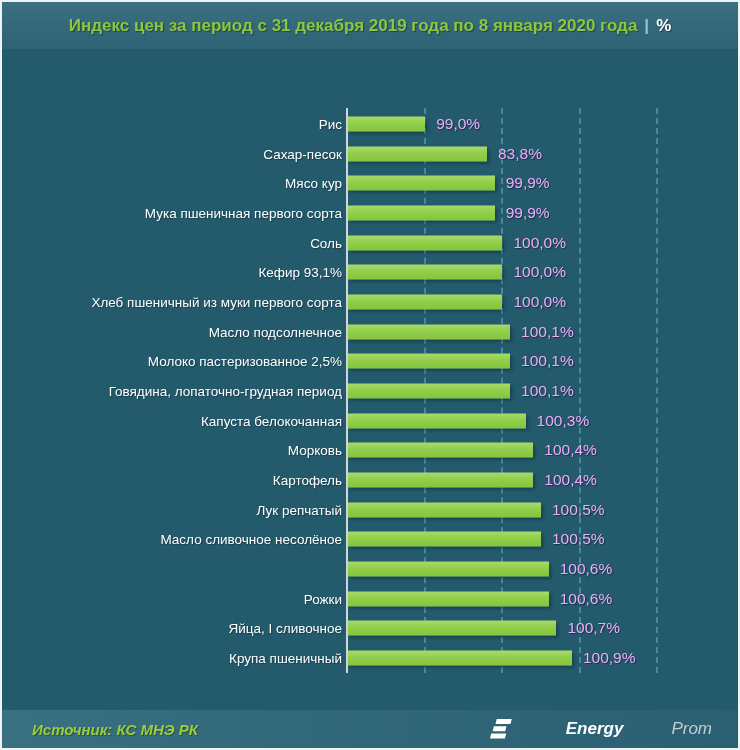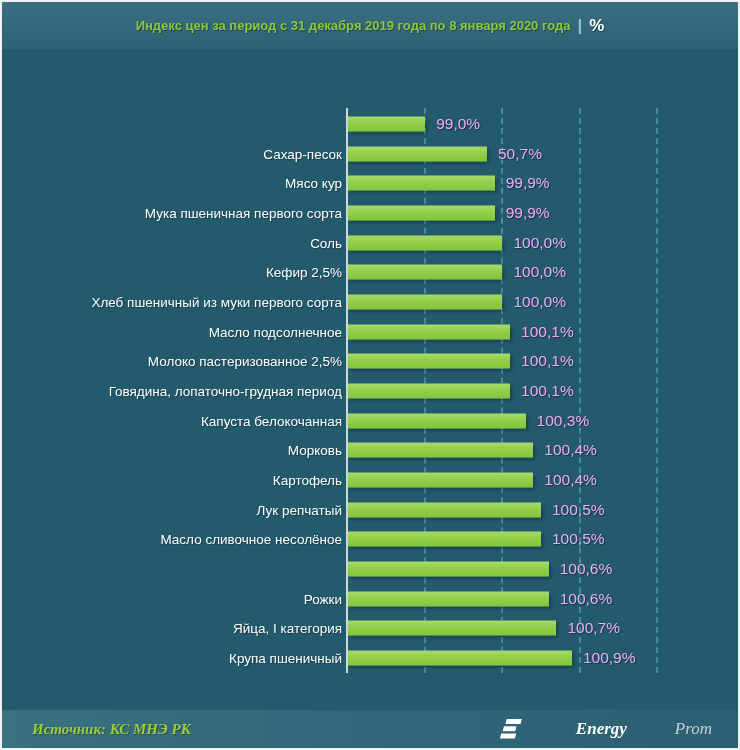--- a/index.html
+++ b/index.html
@@ -12,21 +12,21 @@
     font-family:"Liberation Sans", sans-serif;
     overflow:hidden;
   }
   
   #header{
     position:absolute;top:0;left:0;right:0;height:47px;
     background:linear-gradient(180deg,#3a7081 0%,#326879 55%,#2e6375 100%);
     display:flex;align-items:center;justify-content:center;
     white-space:nowrap;
   }
-  #header .t-main{color:#8dc63f;font-size:13px;font-weight:700;text-shadow:1px 1px 1px rgba(0,0,0,.35);}
+  #header .t-main{color:#8dc63f;font-size:17px;font-weight:700;text-shadow:1px 1px 1px rgba(0,0,0,.35);}
   #header .t-sep{color:#93c2d4;font-size:17px;font-weight:700;margin:0 7px;}
   #header .t-unit{color:#ffffff;font-size:17px;font-weight:700;text-shadow:1px 1px 1px rgba(0,0,0,.35);}
   
   #axis{
     position:absolute;left:344px;top:106px;width:2px;height:565px;
     background:#cdd8dc;
   }
   #gridlines{position:absolute;left:0;top:106px;height:565px;width:100%;z-index:1;}
   .grid{position:absolute;top:0;bottom:0;width:0;border-left:2px dashed #4b8ea7;opacity:.9;}
   #rows{position:absolute;left:0;top:107px;right:0;z-index:2;}
@@ -48,21 +48,20 @@
     color:#f0abfc;font-size:15.5px;
     text-shadow:1px 1px 1px rgba(0,0,0,.4);
     white-space:nowrap;
   }
   
   #footer{
     position:absolute;left:0;right:0;bottom:0;height:38px;
     background:linear-gradient(90deg,#3a7181 0%,#316879 45%,#2a6072 100%);
     display:flex;align-items:center;justify-content:space-between;
     padding:0 26px 0 30px;
-    font-family:Liberation Serif, serif;
   }
   #source{
     color:#9ccd3b;font-size:15px;font-style:italic;font-weight:700;
     text-shadow:1px 1px 1px rgba(0,0,0,.3);
   }
   #logo{display:flex;align-items:center;gap:48px;}
   #logo svg{margin-right:6px;display:block;}
   .logo-bold{color:#ffffff;font-size:17px;font-weight:700;font-style:italic;}
   .logo-light{color:#c2ced4;font-size:17px;font-weight:400;font-style:italic;}
 </style>
@@ -79,45 +78,46 @@
 
   <div id="gridlines">
       <div class="grid" style="left: 422.2px;"></div>
       <div class="grid" style="left: 499.4px;"></div>
       <div class="grid" style="left: 576.6px;"></div>
       <div class="grid" style="left: 653.8px;"></div>
     </div>
   <div id="axis"></div>
   <div id="rows">
       <div class="row">
+        <div class="cat">Рис</div>
         <div class="bar" style="width: 77.2px;"></div>
         <div class="val" style="left: 434.2px;">99,0%</div>
       </div>
       <div class="row">
         <div class="cat">Сахар-песок</div>
         <div class="bar" style="width: 139px;"></div>
-        <div class="val" style="left: 496px;">50,7%</div>
+        <div class="val" style="left: 496px;">83,8%</div>
       </div>
       <div class="row">
         <div class="cat">Мясо кур</div>
         <div class="bar" style="width: 146.7px;"></div>
         <div class="val" style="left: 503.7px;">99,9%</div>
       </div>
       <div class="row">
         <div class="cat">Мука пшеничная первого сорта</div>
         <div class="bar" style="width: 146.7px;"></div>
         <div class="val" style="left: 503.7px;">99,9%</div>
       </div>
       <div class="row">
         <div class="cat">Соль</div>
         <div class="bar" style="width: 154.4px;"></div>
         <div class="val" style="left: 511.4px;">100,0%</div>
       </div>
       <div class="row">
-        <div class="cat">Кефир 2,5%</div>
+        <div class="cat">Кефир 93,1%</div>
         <div class="bar" style="width: 154.4px;"></div>
         <div class="val" style="left: 511.4px;">100,0%</div>
       </div>
       <div class="row">
         <div class="cat">Хлеб пшеничный из муки первого сорта</div>
         <div class="bar" style="width: 154.4px;"></div>
         <div class="val" style="left: 511.4px;">100,0%</div>
       </div>
       <div class="row">
         <div class="cat">Масло подсолнечное</div>
@@ -162,21 +162,21 @@
       <div class="row">
         <div class="bar" style="width: 200.7px;"></div>
         <div class="val" style="left: 557.7px;">100,6%</div>
       </div>
       <div class="row">
         <div class="cat">Рожки</div>
         <div class="bar" style="width: 200.7px;"></div>
         <div class="val" style="left: 557.7px;">100,6%</div>
       </div>
       <div class="row">
-        <div class="cat">Яйца, I категория</div>
+        <div class="cat">Яйца, I сливочное</div>
         <div class="bar" style="width: 208.4px;"></div>
         <div class="val" style="left: 565.4px;">100,7%</div>
       </div>
       <div class="row">
         <div class="cat">Крупа пшеничный</div>
         <div class="bar" style="width: 223.9px;"></div>
         <div class="val" style="left: 580.9px; text-align: center;">100,9%</div>
       </div>
     </div>
 

